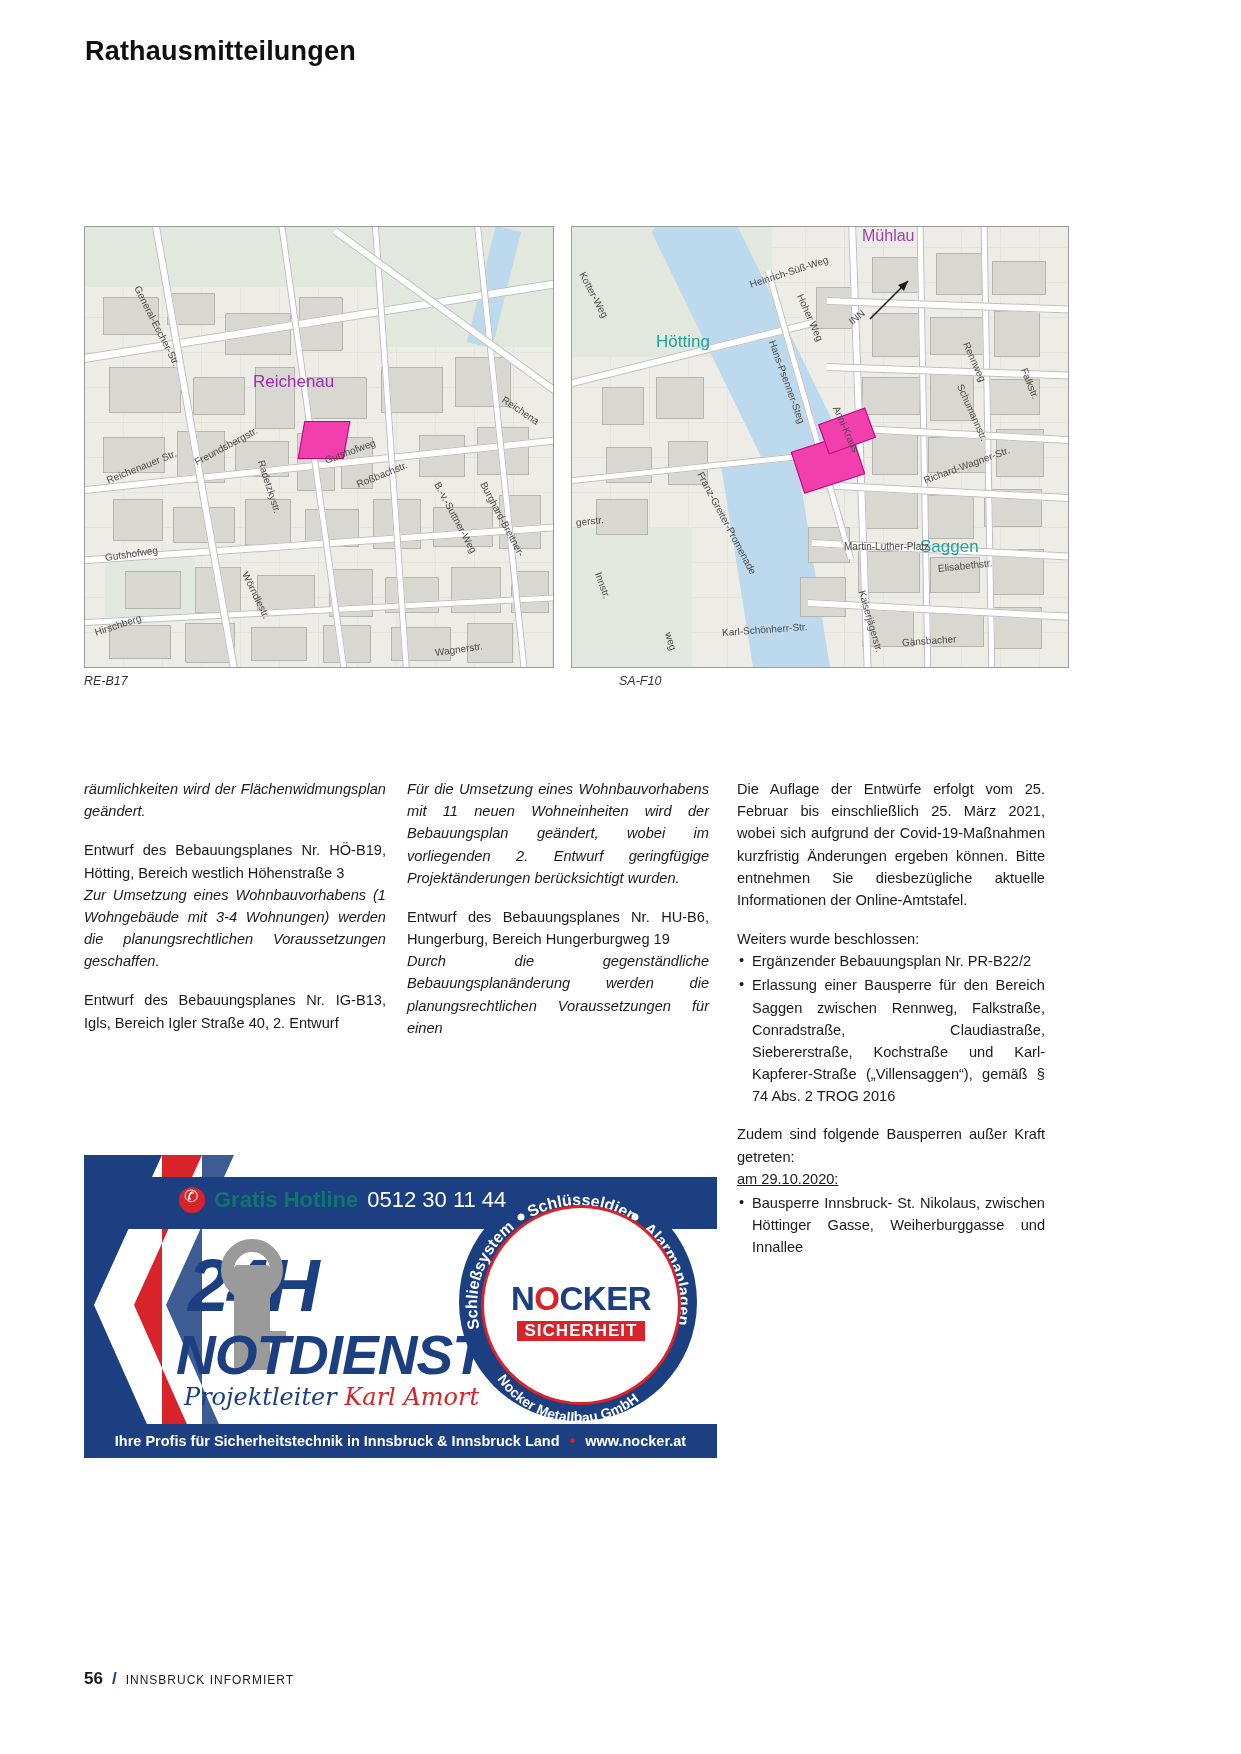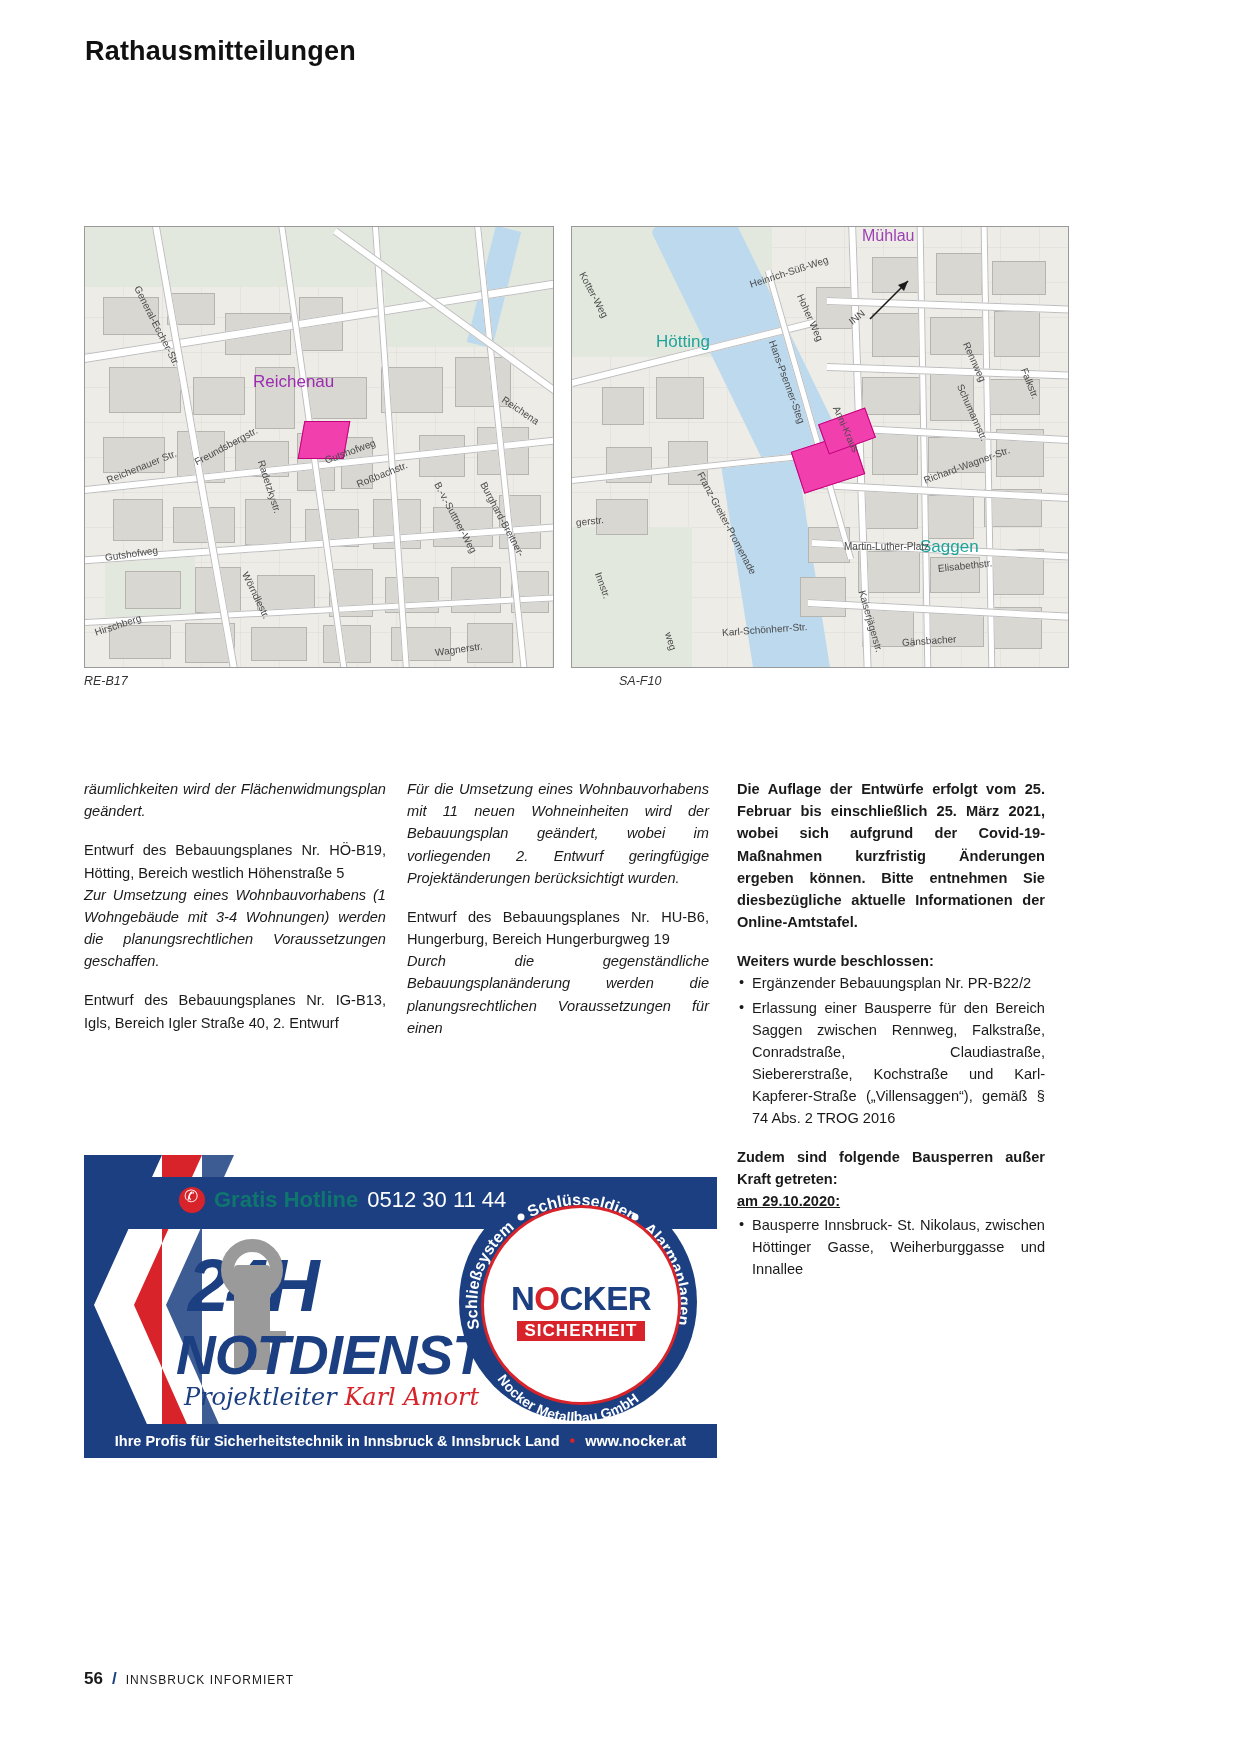--- a/index.html
+++ b/index.html
@@ -114,21 +114,21 @@
     text-align: justify;
     color: #1a1a1a;
   }
   #col1 { left: 84px; }
   #col2 { left: 407px; }
   #col3 { left: 737px; width: 308px; }
 
   .col p { margin: 0 0 17px 0; }
   .col p.tight { margin-bottom: 0; }
   .it { font-style: italic; }
-  .bd { font-weight: bold; }
+  .bd { font-weight: normal; }
   .ul { text-decoration: underline; }
 
   ul.bullets {
     margin: 0 0 16px 0;
     padding: 0;
     list-style: none;
   }
   ul.bullets li {
     position: relative;
     padding-left: 15px;
@@ -512,21 +512,21 @@
     <div class="maplabel" style="left:278px; top:90px;  transform:rotate(-38deg);">INN</div>
     <svg style="position:absolute; left:296px; top:50px; width:46px; height:44px;">
       <line x1="2" y1="42" x2="40" y2="4" stroke="#1a1a1a" stroke-width="1.6"></line>
       <polygon points="40,4 30,8 36,14" fill="#1a1a1a"></polygon>
     </svg>
   </div>
   <div class="map-caption" id="cap-right">SA-F10</div>
 
   <div class="col" id="col1">
     <p class="it">räumlichkeiten wird der Flächenwidmungsplan geändert.</p>
-    <p class="tight">Entwurf des Bebauungsplanes Nr. HÖ-B19, Hötting, Bereich westlich Höhenstraße 5</p>
+    <p class="tight">Entwurf des Bebauungsplanes Nr. HÖ-B19, Hötting, Bereich westlich Höhenstraße 3</p>
     <p class="it">Zur Umsetzung eines Wohnbauvorhabens (1 Wohngebäude mit 3-4 Wohnungen) werden die planungsrechtlichen Voraussetzungen geschaffen.</p>
     <p>Entwurf des Bebauungsplanes Nr. IG-B13, Igls, Bereich Igler Straße 40, 2. Entwurf</p>
   </div>
 
   <div class="col" id="col2">
     <p class="it">Für die Umsetzung eines Wohnbauvorhabens mit 11 neuen Wohneinheiten wird der Bebauungsplan geändert, wobei im vorliegenden 2. Entwurf geringfügige Projektänderungen berücksichtigt wurden.</p>
     <p class="tight">Entwurf des Bebauungsplanes Nr. HU-B6, Hungerburg, Bereich Hungerburgweg 19</p>
     <p class="it">Durch die gegenständliche Bebauungsplanänderung werden die planungsrechtlichen Voraussetzungen für einen</p>
   </div>
 

